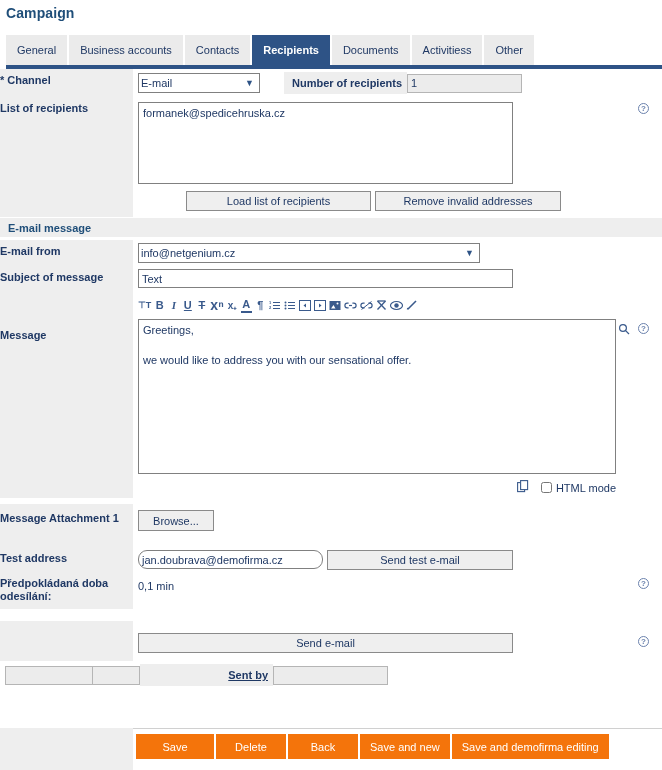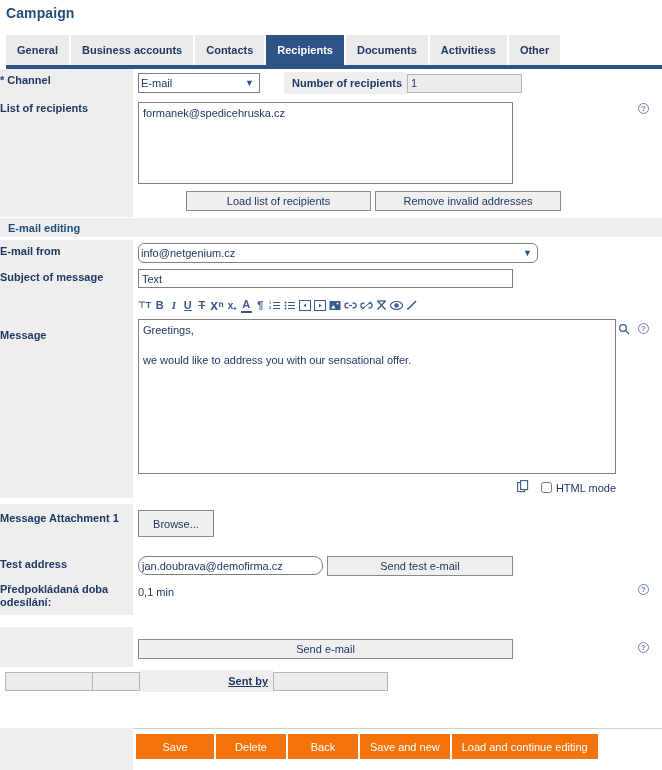--- a/index.html
+++ b/index.html
@@ -40,21 +40,20 @@
     background: #ebebeb;
     color: #1f3864;
     font-size: 11px;
     height: 30px;
     line-height: 30px;
     padding: 0 11px;
     margin-right: 2px;
     white-space: nowrap;
     box-sizing: border-box;
     cursor: pointer;
-    font-weight: bold;
   }
   .tab.active {
     background: #2e5386;
     color: #ffffff;
     font-weight: bold;
   }
   .tab-underline {
     height: 4px;
     background: #2e5386;
     margin: 0 0 0 6px;
@@ -306,27 +305,27 @@
 
   <div class="row">
     <div class="labelcell"></div>
     <div class="fieldcell" style="padding-top:2px;padding-bottom:6px;display:flex;margin-left:48px;">
       <button class="gbtn" style="width:185px;">Load list of recipients</button>
       <span style="width:4px;"></span>
       <button class="gbtn" style="width:186px;">Remove invalid addresses</button>
     </div>
   </div>
 
-  <div class="sectionbar">E-mail editing</div>
+  <div class="sectionbar">E-mail message</div>
 
   <div class="row" style="padding-top:3px;">
     <div class="labelcell">E-mail from</div>
     <div class="fieldcell" style="padding-top:3px;">
       <span class="selwrap">
-        <select class="sel" style="width:400px;border-radius:6px;">
+        <select class="sel" style="width:342px;">
           <option>info@netgenium.cz</option>
         </select>
         <span class="chev">▼</span>
       </span>
     </div>
   </div>
 
   <div class="row">
     <div class="labelcell">Subject of message</div>
     <div class="fieldcell" style="padding-top:3px;padding-bottom:4px;">
@@ -449,21 +448,21 @@
           <input type="checkbox" style="">
           <span>HTML mode</span>
         </label>
       </div>
     </div>
   </div>
 
   <div class="row" style="padding-top:6px;">
     <div class="labelcell" style="padding-top:8px;">Message Attachment 1</div>
     <div class="fieldcell" style="padding-top:6px;padding-bottom:16px;">
-      <button class="gbtn" style="width:76px;height:27px;">Browse...</button>
+      <button class="gbtn" style="width:76px;height:21px;">Browse...</button>
     </div>
   </div>
 
   <div class="row">
     <div class="labelcell">Test address</div>
     <div class="fieldcell" style="padding-top:3px;display:flex;">
       <input class="txt" style="width: 185px; border-radius: 9px;" value="jan.doubrava@demofirma.cz">
       <span style="width:4px;"></span>
       <button class="gbtn" style="width:186px;">Send test e-mail</button>
     </div>
@@ -497,15 +496,15 @@
 </div>
 
 <div class="actionbar">
   <div class="divider"></div>
   <div class="greyleft"></div>
   <div class="btnrow">
     <button class="obtn" style="width:78px;">Save</button>
     <button class="obtn" style="width:70px;">Delete</button>
     <button class="obtn" style="width:70px;">Back</button>
     <button class="obtn">Save and new</button>
-    <button class="obtn">Load and continue editing</button>
+    <button class="obtn">Save and demofirma editing</button>
   </div>
 </div>
 
 </body></html>

